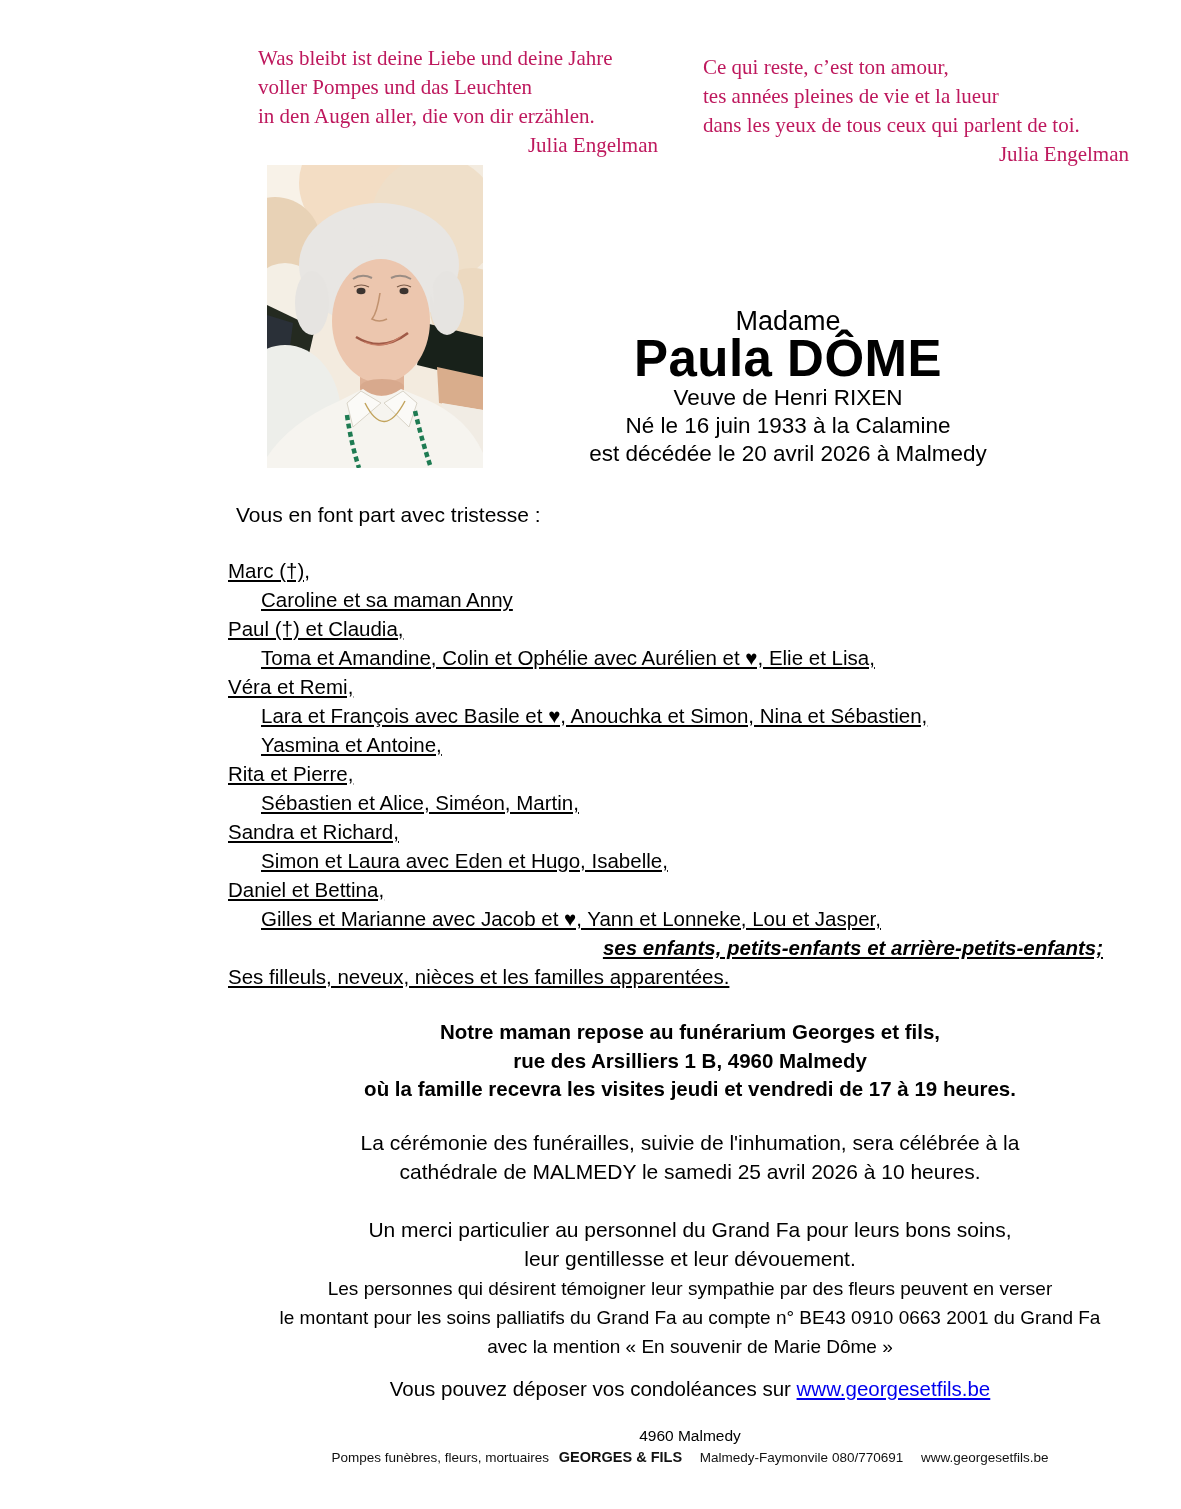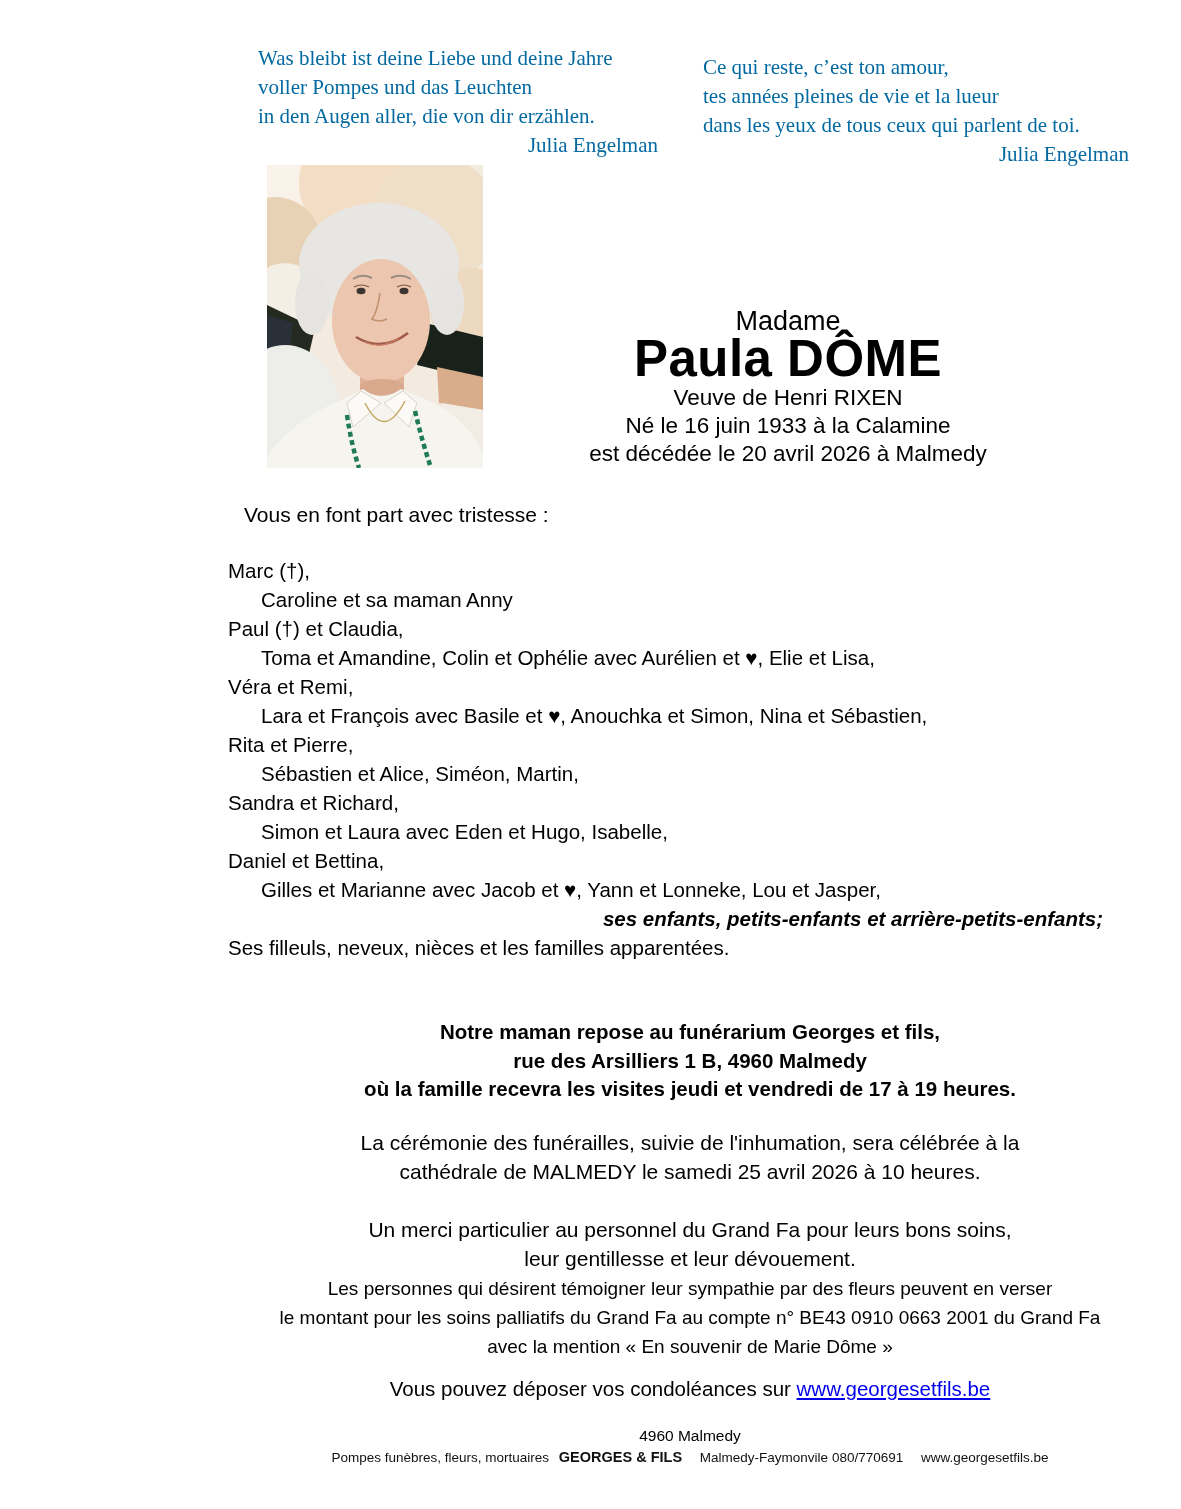--- a/index.html
+++ b/index.html
@@ -2,34 +2,34 @@
 <html><head>
 <meta charset="utf-8">
 <style>
   html,body{margin:0;padding:0;}
   body{
     width:1181px;height:1509px;position:relative;background:#ffffff;color:#000;
     font-family:"Liberation Sans",sans-serif;overflow:hidden;
   }
   .abs{position:absolute;}
   
-  .quote{position:absolute;font-family:"Liberation Serif",serif;font-size:21px;line-height:29px;color:#0369a1;}
+  .quote{position:absolute;font-family:"Liberation Serif",serif;font-size:21px;line-height:29px;color:#be185d;}
   #quote-de{left:258px;top:44px;width:402px;}
   #quote-fr{left:703px;top:53px;width:428px;}
   .quote .attr{text-align:right;padding-right:2px;}
   
   #photo{left:267px;top:165px;width:216px;height:303px;}
   
   #name-block{left:553px;top:308px;width:470px;text-align:center;}
   #name-block .civ{font-size:27px;line-height:26px;}
   #name-block .name{font-size:51px;font-weight:bold;line-height:50px;letter-spacing:.5px;}
   #name-block .sub{font-size:22.5px;line-height:28px;}
   
-  #announce{left:244px;top:500px;font-size:21px;line-height:29px;}
-  #family{left:228px;top:556px;width:890px;font-size:20.5px;line-height:29px;}
+  #announce{left:236px;top:500px;font-size:21px;line-height:29px;}
+  #family{left:228px;top:556px;width:890px;font-size:20.5px;line-height:29px;text-decoration:underline;}
   #family .indent{padding-left:33px;}
   #family .closing-italic{width:875px;text-align:right;font-weight:bold;font-style:italic;}
   
   .centered{position:absolute;left:205px;width:970px;text-align:center;}
   #funeral-home{top:1018px;font-weight:bold;font-size:20.5px;line-height:28.5px;}
   #ceremony{top:1129px;font-size:21px;line-height:28.5px;}
   #thanks{top:1216px;font-size:21px;line-height:28.5px;}
   #flowers{top:1274px;font-size:19px;line-height:29px;}
   #condolences{top:1377px;font-size:20.5px;}
   #condolences a{color:#0000ee;text-decoration:underline;}
@@ -111,20 +111,21 @@
 
 <div class="abs" id="announce">Vous en font part avec tristesse :</div>
 
 <div class="abs" id="family">
   <div>Marc (†),</div>
   <div class="indent">Caroline et sa maman Anny</div>
   <div>Paul (†)  et Claudia,</div>
   <div class="indent">Toma et Amandine, Colin et Ophélie avec Aurélien et ♥, Elie et Lisa,</div>
   <div>Véra et Remi,</div>
   <div class="indent">Lara et François avec Basile et ♥, Anouchka et Simon, Nina et Sébastien,</div>
+  <div class="indent">Yasmina et Antoine,</div>
   <div>Rita et Pierre,</div>
   <div class="indent">Sébastien et Alice, Siméon, Martin,</div>
   <div>Sandra et Richard,</div>
   <div class="indent">Simon et Laura avec Eden et Hugo, Isabelle,</div>
   <div>Daniel et Bettina,</div>
   <div class="indent">Gilles et Marianne avec Jacob et ♥, Yann et Lonneke, Lou et Jasper,</div>
   <div class="closing-italic">ses enfants, petits-enfants et arrière-petits-enfants;</div>
   <div>Ses filleuls, neveux, nièces et les familles apparentées.</div>
 </div>
 

